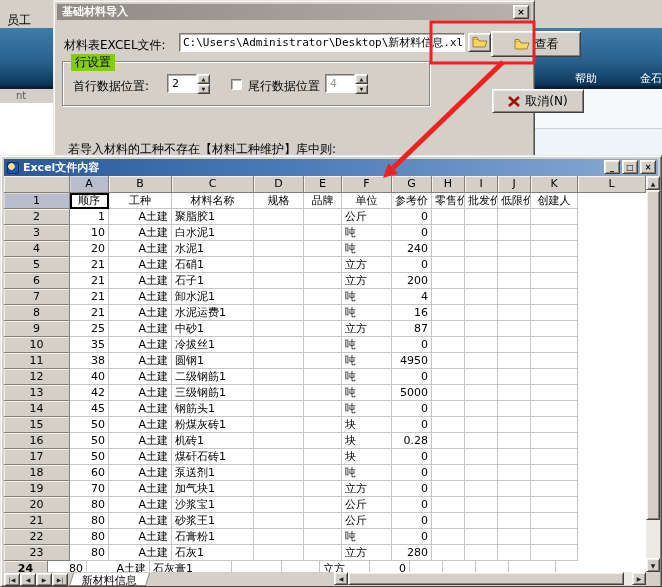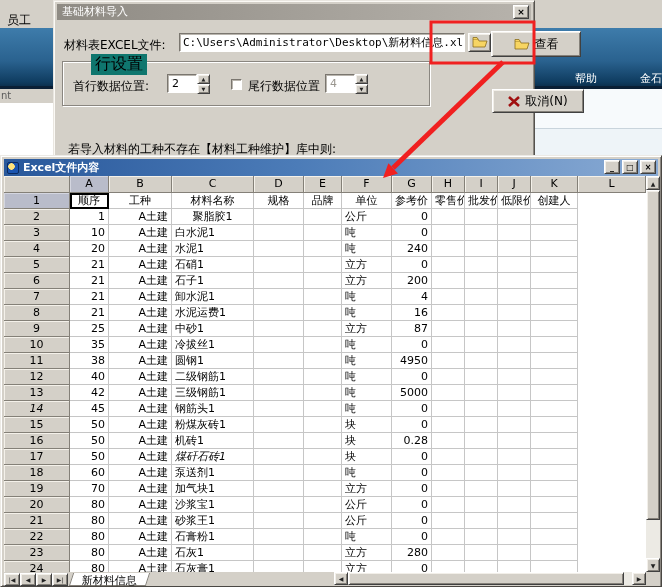--- a/index.html
+++ b/index.html
@@ -16,46 +16,46 @@
   #bg-blue-band   { left:0; top:28px; width:662px; height:60px; z-index:0;
                     background:linear-gradient(#3e7cab,#2a628f 55%,#0f3c60 90%,#0a2b46); }
   #bg-band-edge   { left:0; top:86px; width:662px; height:3px; background:#0a1f35; z-index:1;}
   #bg-menu-help   { left:575px; top:71px; color:#fff; font-size:11px; z-index:2; }
   #bg-menu-right  { left:640px; top:71px; color:#fff; font-size:11px; width:22px;
                     overflow:hidden; white-space:nowrap; z-index:2; }
   #bg-panel       { left:535px; top:89px; width:127px; height:66px; background:#f7fafc;
                     border-bottom:1px solid #c9d4dc; z-index:1; }
   #bg-panel2      { left:535px; top:128px; width:127px; height:27px; background:#eef4f8;
                     border-top:1px solid #c9d4dc; z-index:1; }
-  #bg-left-nt     { left:1px; top:90px; font-size:10px; color:#5a5a5a; z-index:1; }
+  #bg-left-nt     { left:16px; top:90px; font-size:10px; color:#5a5a5a; z-index:1; }
   #bg-left-white  { left:0; top:103px; width:53px; height:52px; background:#fff; z-index:1; }
   .raised2 {
     background:#d4d0c8;
     border:1px solid; border-color:#ffffff #404040 #404040 #ffffff;
     box-shadow: inset 1px 1px 0 #f2efe9, inset -1px -1px 0 #85817a;
   }
   .sunken {
     background:#fff;
     border:1px solid; border-color:#7a766f #ffffff #ffffff #7a766f;
     box-shadow: inset 1px 1px 0 #b9b5ae;
   }
   .groupbox {
     border:1px solid #8a8680;
     box-shadow:1px 1px 0 #ffffff, inset 1px 1px 0 #ffffff;
   }
-  .legend { position:absolute; top:-8px; left:8px; background:#0f766e; padding:0 4px; font-size:16px;margin-left:20px; }
+  .legend { position:absolute; top:-8px; left:8px; background:#84cc16; padding:0 4px; font-size:12px; }
 
   
   #dialog { left:53px; top:0; width:482px; height:162px; z-index:10;
     background:#d4d0c8;
     border:1px solid; border-color:#e9e6e0 #55524d #55524d #e9e6e0;
     box-shadow: inset 1px 1px 0 #fbf9f5, inset -1px -1px 0 #8b8781; }
   #dlg-titlebar { left:3px; top:3px; width:474px; height:16px;
     background:linear-gradient(to right,#8f8b84,#b7b3ac);
-    color:#fff; font-weight:normal; font-size:11px; line-height:16px; padding-left:5px; }
+    color:#fff; font-weight:bold; font-size:11px; line-height:16px; padding-left:5px; }
   #dlg-close { right:5px; top:4px; width:16px; height:14px; font-size:9px; line-height:12px;
     text-align:center; cursor:default; font-weight:bold; color:#000; }
 
   .dlg-label { font-size:12px; }
   #file-label { left:10px; top:36px; }
   #file-input { left:125px; top:32px; width:286px; height:19px; font-size:11px;
     line-height:17px; padding-left:3px; white-space:nowrap; overflow:hidden;
     font-family:"DejaVu Sans Mono","Liberation Mono",monospace; }
   #browse-btn { left:414px; top:32px; width:23px; height:19px; text-align:center; padding-top:2px;}
 
@@ -253,21 +253,21 @@
           <div class="cell used ac" style="width: 33px;">零售价</div>
           <div class="cell used ac" style="width: 33px;">批发价</div>
           <div class="cell used ac" style="width: 33px;">低限价</div>
           <div class="cell used ac" style="width: 47px;">创建人</div>
           <div class="cell free" style="width: 68px;"></div>
         </div>
         <div class="grow">
           <div class="hcell" style="width: 66px;">2</div>
           <div class="cell used ar" style="width: 39px;">1</div>
           <div class="cell used ar" style="width: 63px;">A土建</div>
-          <div class="cell used al" style="width: 82px; text-align: center;">聚脂胶1</div>
+          <div class="cell used al" style="width: 82px;">聚脂胶1</div>
           <div class="cell used al" style="width: 50px;"></div>
           <div class="cell used al" style="width: 38px;"></div>
           <div class="cell used al" style="width: 50px;">公斤</div>
           <div class="cell used ar" style="width: 40px;">0</div>
           <div class="cell used al" style="width: 33px;"></div>
           <div class="cell used al" style="width: 33px;"></div>
           <div class="cell used al" style="width: 33px;"></div>
           <div class="cell used al" style="width: 47px;"></div>
           <div class="cell free" style="width: 68px;"></div>
         </div>
@@ -430,21 +430,21 @@
           <div class="cell used al" style="width: 38px;"></div>
           <div class="cell used al" style="width: 50px;">吨</div>
           <div class="cell used ar" style="width: 40px;">5000</div>
           <div class="cell used al" style="width: 33px;"></div>
           <div class="cell used al" style="width: 33px;"></div>
           <div class="cell used al" style="width: 33px;"></div>
           <div class="cell used al" style="width: 47px;"></div>
           <div class="cell free" style="width: 68px;"></div>
         </div>
         <div class="grow">
-          <div class="hcell" style="width: 66px; font-style: italic;">14</div>
+          <div class="hcell" style="width: 66px;">14</div>
           <div class="cell used ar" style="width: 39px;">45</div>
           <div class="cell used ar" style="width: 63px;">A土建</div>
           <div class="cell used al" style="width: 82px;">钢筋头1</div>
           <div class="cell used al" style="width: 50px;"></div>
           <div class="cell used al" style="width: 38px;"></div>
           <div class="cell used al" style="width: 50px;">吨</div>
           <div class="cell used ar" style="width: 40px;">0</div>
           <div class="cell used al" style="width: 33px;"></div>
           <div class="cell used al" style="width: 33px;"></div>
           <div class="cell used al" style="width: 33px;"></div>
@@ -478,21 +478,21 @@
           <div class="cell used al" style="width: 33px;"></div>
           <div class="cell used al" style="width: 33px;"></div>
           <div class="cell used al" style="width: 33px;"></div>
           <div class="cell used al" style="width: 47px;"></div>
           <div class="cell free" style="width: 68px;"></div>
         </div>
         <div class="grow">
           <div class="hcell" style="width: 66px;">17</div>
           <div class="cell used ar" style="width: 39px;">50</div>
           <div class="cell used ar" style="width: 63px;">A土建</div>
-          <div class="cell used al" style="width: 82px; font-style: italic;">煤矸石砖1</div>
+          <div class="cell used al" style="width: 82px;">煤矸石砖1</div>
           <div class="cell used al" style="width: 50px;"></div>
           <div class="cell used al" style="width: 38px;"></div>
           <div class="cell used al" style="width: 50px;">块</div>
           <div class="cell used ar" style="width: 40px;">0</div>
           <div class="cell used al" style="width: 33px;"></div>
           <div class="cell used al" style="width: 33px;"></div>
           <div class="cell used al" style="width: 33px;"></div>
           <div class="cell used al" style="width: 47px;"></div>
           <div class="cell free" style="width: 68px;"></div>
         </div>
@@ -580,21 +580,21 @@
           <div class="cell used al" style="width: 38px;"></div>
           <div class="cell used al" style="width: 50px;">立方</div>
           <div class="cell used ar" style="width: 40px;">280</div>
           <div class="cell used al" style="width: 33px;"></div>
           <div class="cell used al" style="width: 33px;"></div>
           <div class="cell used al" style="width: 33px;"></div>
           <div class="cell used al" style="width: 47px;"></div>
           <div class="cell free" style="width: 68px;"></div>
         </div>
         <div class="grow">
-          <div class="hcell" style="width: 66px;">24</div>
+          <div class="hcell" style="width: 44px; font-weight: bold;">24</div>
           <div class="cell used ar" style="width: 39px;">80</div>
           <div class="cell used ar" style="width: 63px;">A土建</div>
           <div class="cell used al" style="width: 82px;">石灰膏1</div>
           <div class="cell used al" style="width: 50px;"></div>
           <div class="cell used al" style="width: 38px;"></div>
           <div class="cell used al" style="width: 50px;">立方</div>
           <div class="cell used ar" style="width: 40px;">0</div>
           <div class="cell used al" style="width: 33px;"></div>
           <div class="cell used al" style="width: 33px;"></div>
           <div class="cell used al" style="width: 33px;"></div>

